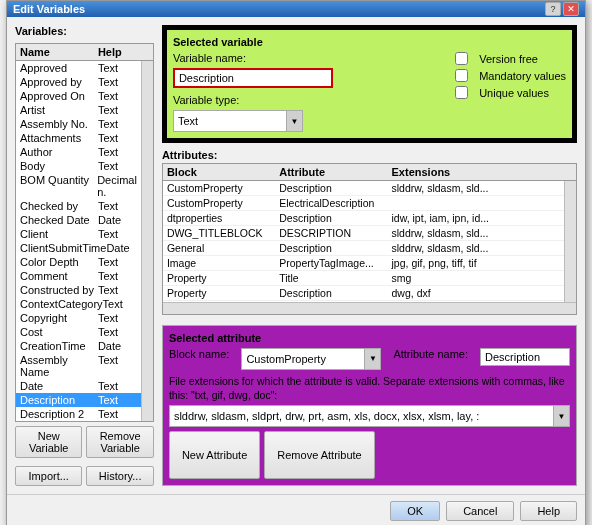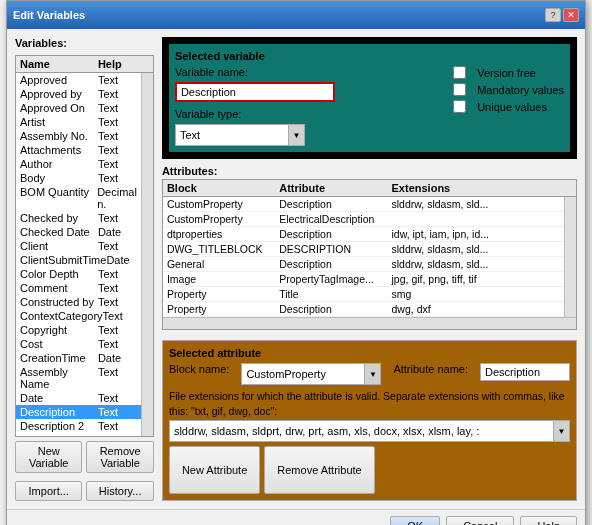--- a/index.html
+++ b/index.html
@@ -20,21 +20,21 @@
       display: flex;
       flex-direction: column;
     }
     .title-bar {
       background: linear-gradient(to bottom, #4a90d9, #2060b0);
       color: white;
       padding: 4px 6px;
       display: flex;
       align-items: center;
       justify-content: space-between;
-      height: 28px;
+      height: 16px;
     }
     .title-bar-title {
       font-size: 11px;
       font-weight: bold;
     }
     .title-bar-controls {
       display: flex;
       gap: 2px;
     }
     .title-btn {
@@ -128,23 +128,23 @@
       flex: 1;
       text-align: center;
     }
     .right-panel {
       flex: 1;
       display: flex;
       flex-direction: column;
       gap: 6px;
     }
     .selected-variable-group {
-      border: 7px solid #000000;
+      border: 5px solid #000000;
       padding: 6px;
-      background: #0f766e;
+      background: #bef264;
     }
     .selected-variable-group .group-title {
       font-weight: bold;
       margin-bottom: 4px;
     }
     .field-row {
       display: flex;
       align-items: center;
       gap: 6px;
       margin-bottom: 4px;
@@ -245,21 +245,21 @@
     .attr-row .col-attr { flex: 2; font-size: 10.5px; }
     .attr-row .col-ext { flex: 3; font-size: 10.5px; }
     .attr-scrollbar {
       width: 12px;
       background: #e0e0e0;
       border-left: 1px solid #bbb;
     }
     .selected-attr-section {
       border: 1px solid #aaa;
       padding: 6px;
-      background: #a16207;
+      background: #a21caf;
       margin-top: 4px;
     }
     .selected-attr-title {
       font-weight: bold;
       margin-bottom: 4px;
     }
     .attr-field-row {
       display: flex;
       align-items: flex-start;
       gap: 12px;

